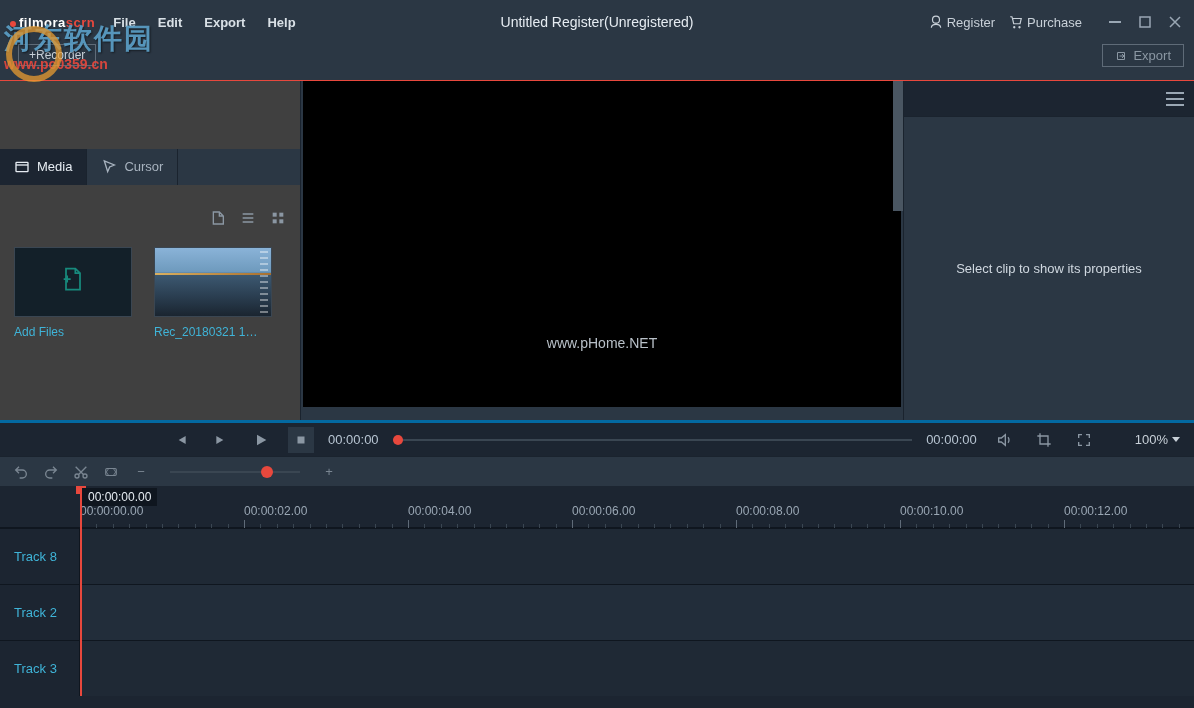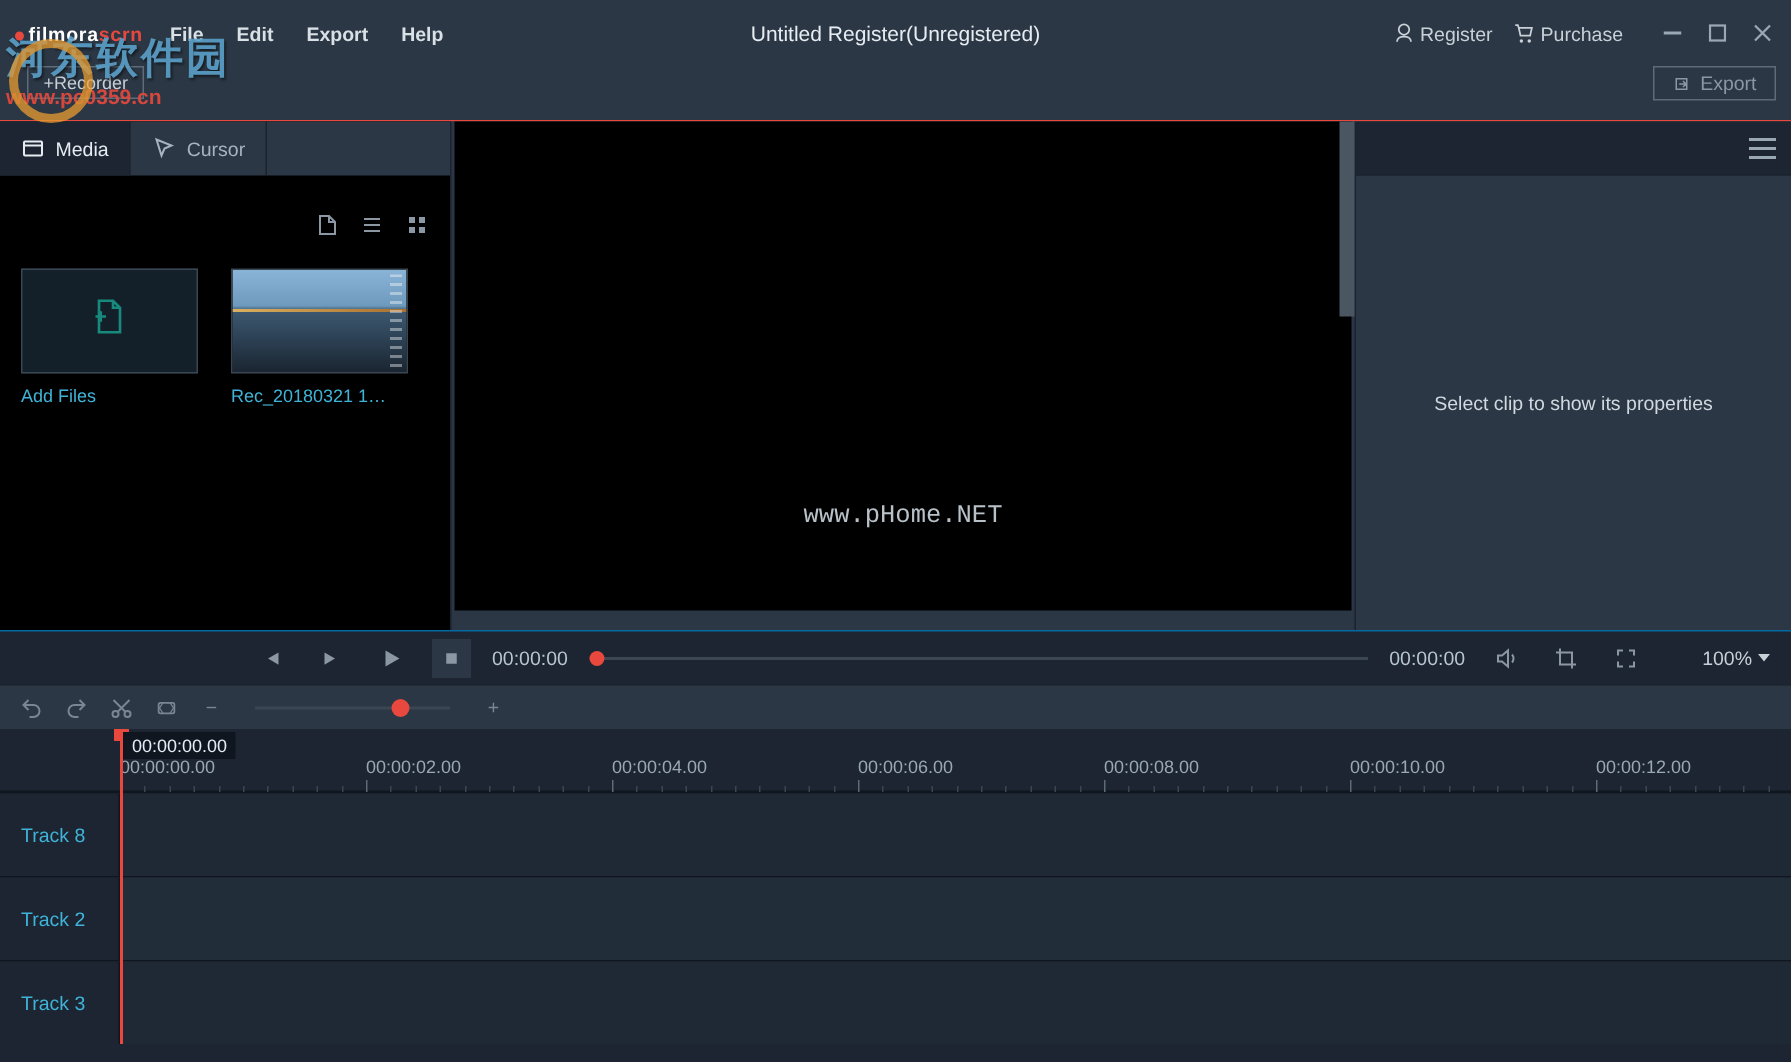--- a/index.html
+++ b/index.html
@@ -25,51 +25,51 @@
 .export-btn { margin-left: auto; border: 1px solid #5f6b78; padding: 3px 12px; font-size: 13px; color: #8b97a3; cursor: pointer; background: transparent; display: flex; align-items: center; gap: 6px; }
 
 
 .watermark { position: absolute; left: 4px; top: 20px; z-index: 100; pointer-events: none; opacity: 0.9; }
 .wm-ch { font-size: 28px; font-weight: 700; color: #5ba0c8; letter-spacing: 2px; text-shadow: 1px 1px 2px rgba(0,0,0,.6); }
 .wm-en { font-size: 14px; color: #e8483d; font-weight: 600; margin-top: -2px; }
 .wm-circle { position: absolute; left: 2px; top: 6px; width: 56px; height: 56px; border: 6px solid #f0a030; border-radius: 50%; opacity: 0.8; }
 
 
 .main { display: flex; height: 340px; border-top: 1px solid #e8483d; }
-.left-panel { width: 300px; background: #000000; display: flex; flex-direction: column; }
+.left-panel { width: 300px; background: #404040; display: flex; flex-direction: column; justify-content: center; }
 .panel-tabs { display: flex; background: #2b3744; height: 36px; }
 .panel-tab { padding: 0 14px; display: flex; align-items: center; gap: 7px; color: #a8b3bf; cursor: pointer; font-size: 13px; border-right: 1px solid #1a232e; }
 .panel-tab.active { background: #1c2531; color: #e6ecf2; }
 .panel-tab svg { width: 16px; height: 16px; }
 .view-controls { height: 30px; display: flex; align-items: center; justify-content: flex-end; gap: 14px; padding: 0 14px; margin-top: 18px; }
 .view-btn { width: 16px; height: 16px; color: #8b97a3; cursor: pointer; display: flex; align-items: center; justify-content: center; }
 .media-grid { display: flex; gap: 20px; padding: 14px; }
 .media-item { width: 120px; }
 .media-thumb { width: 118px; height: 70px; background: #0f161f; border: 1px solid #3a4652; display: flex; align-items: center; justify-content: center; position: relative; }
 .media-thumb.add { background: #132029; }
 .add-icon { color: #178a7d; font-size: 22px; }
 .rec-thumb { background: linear-gradient(to bottom, #8ab3d8 0%, #6e9abd 35%, #3c5870 40%, #2b3f52 70%, #1a2530 100%); position: relative; overflow: hidden; }
 .rec-thumb::before { content: ""; position: absolute; left: 0; right: 0; top: 38%; height: 2px; background: linear-gradient(to right, #d9b060, #a87030); }
 .rec-thumb::after { content: ""; position: absolute; right: 3px; top: 3px; bottom: 3px; width: 8px; background: repeating-linear-gradient(to bottom, #fff 0 2px, transparent 2px 6px); opacity: .4; }
 .media-label { color: #3fb4d8; font-size: 12px; margin-top: 8px; white-space: nowrap; overflow: hidden; text-overflow: ellipsis; }
 
 
 .preview { flex: 1; background: #2b3744; padding: 0 2px; border-left: 1px solid #1a232e; border-right: 1px solid #1a232e; position: relative; }
 .preview-canvas { width: 100%; height: 326px; background: #000; position: relative; }
-.preview-wm { position: absolute; left: 50%; top: 78%; transform: translateX(-50%); color: #b8c0c8; font-size: 17px; font-family: Liberation Mono, monospace; }
+.preview-wm { position: absolute; left: 50%; top: 78%; transform: translateX(-50%); color: #b8c0c8; font-size: 14px; font-family: Liberation Sans, sans-serif; }
 .scroll-thumb { position: absolute; right: 0; top: 0; width: 10px; height: 130px; background: #4a5662; }
 
 
 .right-panel { width: 290px; background: #2b3744; display: flex; flex-direction: column; justify-content: flex-end; }
 .right-header { height: 36px; display: flex; align-items: center; justify-content: flex-end; padding: 0 10px; border-bottom: 1px solid #1a232e; background: #1c2531; }
 .burger { width: 18px; height: 14px; color: #9aa7b4; cursor: pointer; }
 .props-body { flex: 1; display: flex; align-items: center; justify-content: center; color: #d0d8e0; font-size: 13px; padding: 0 20px; text-align: center; }
 
 
-.playback { height: 36px; background: #1c2531; display: flex; align-items: center; padding: 0 14px; gap: 14px; border-top: 1px solid #0369a1; }
+.playback { height: 36px; background: #1c2531; display: flex; align-items: center; padding: 0 14px; gap: 14px; border-top: 3px solid #0369a1; }
 .pb-btn { width: 26px; height: 26px; display: flex; align-items: center; justify-content: center; color: #8b97a3; cursor: pointer; }
 .pb-btn.stop { background: #2b3744; }
 .pb-time { color: #b8c5d2; font-size: 13px; font-variant-numeric: tabular-nums; }
 .pb-track { flex: 1; height: 2px; background: #3a4652; position: relative; }
 .pb-dot { position: absolute; left: 0; top: -4px; width: 10px; height: 10px; border-radius: 50%; background: #e8483d; }
 .zoom-label { color: #c8d0d8; font-size: 13px; margin-left: 24px; display: flex; align-items: center; gap: 4px; }
 
 
 .tl-controls { height: 30px; background: #2b3744; display: flex; align-items: center; padding: 0 12px; gap: 12px; border-top: 1px solid #1a232e; }
 .tl-btn { width: 18px; height: 18px; color: #7a8692; cursor: pointer; display: flex; align-items: center; justify-content: center; }

